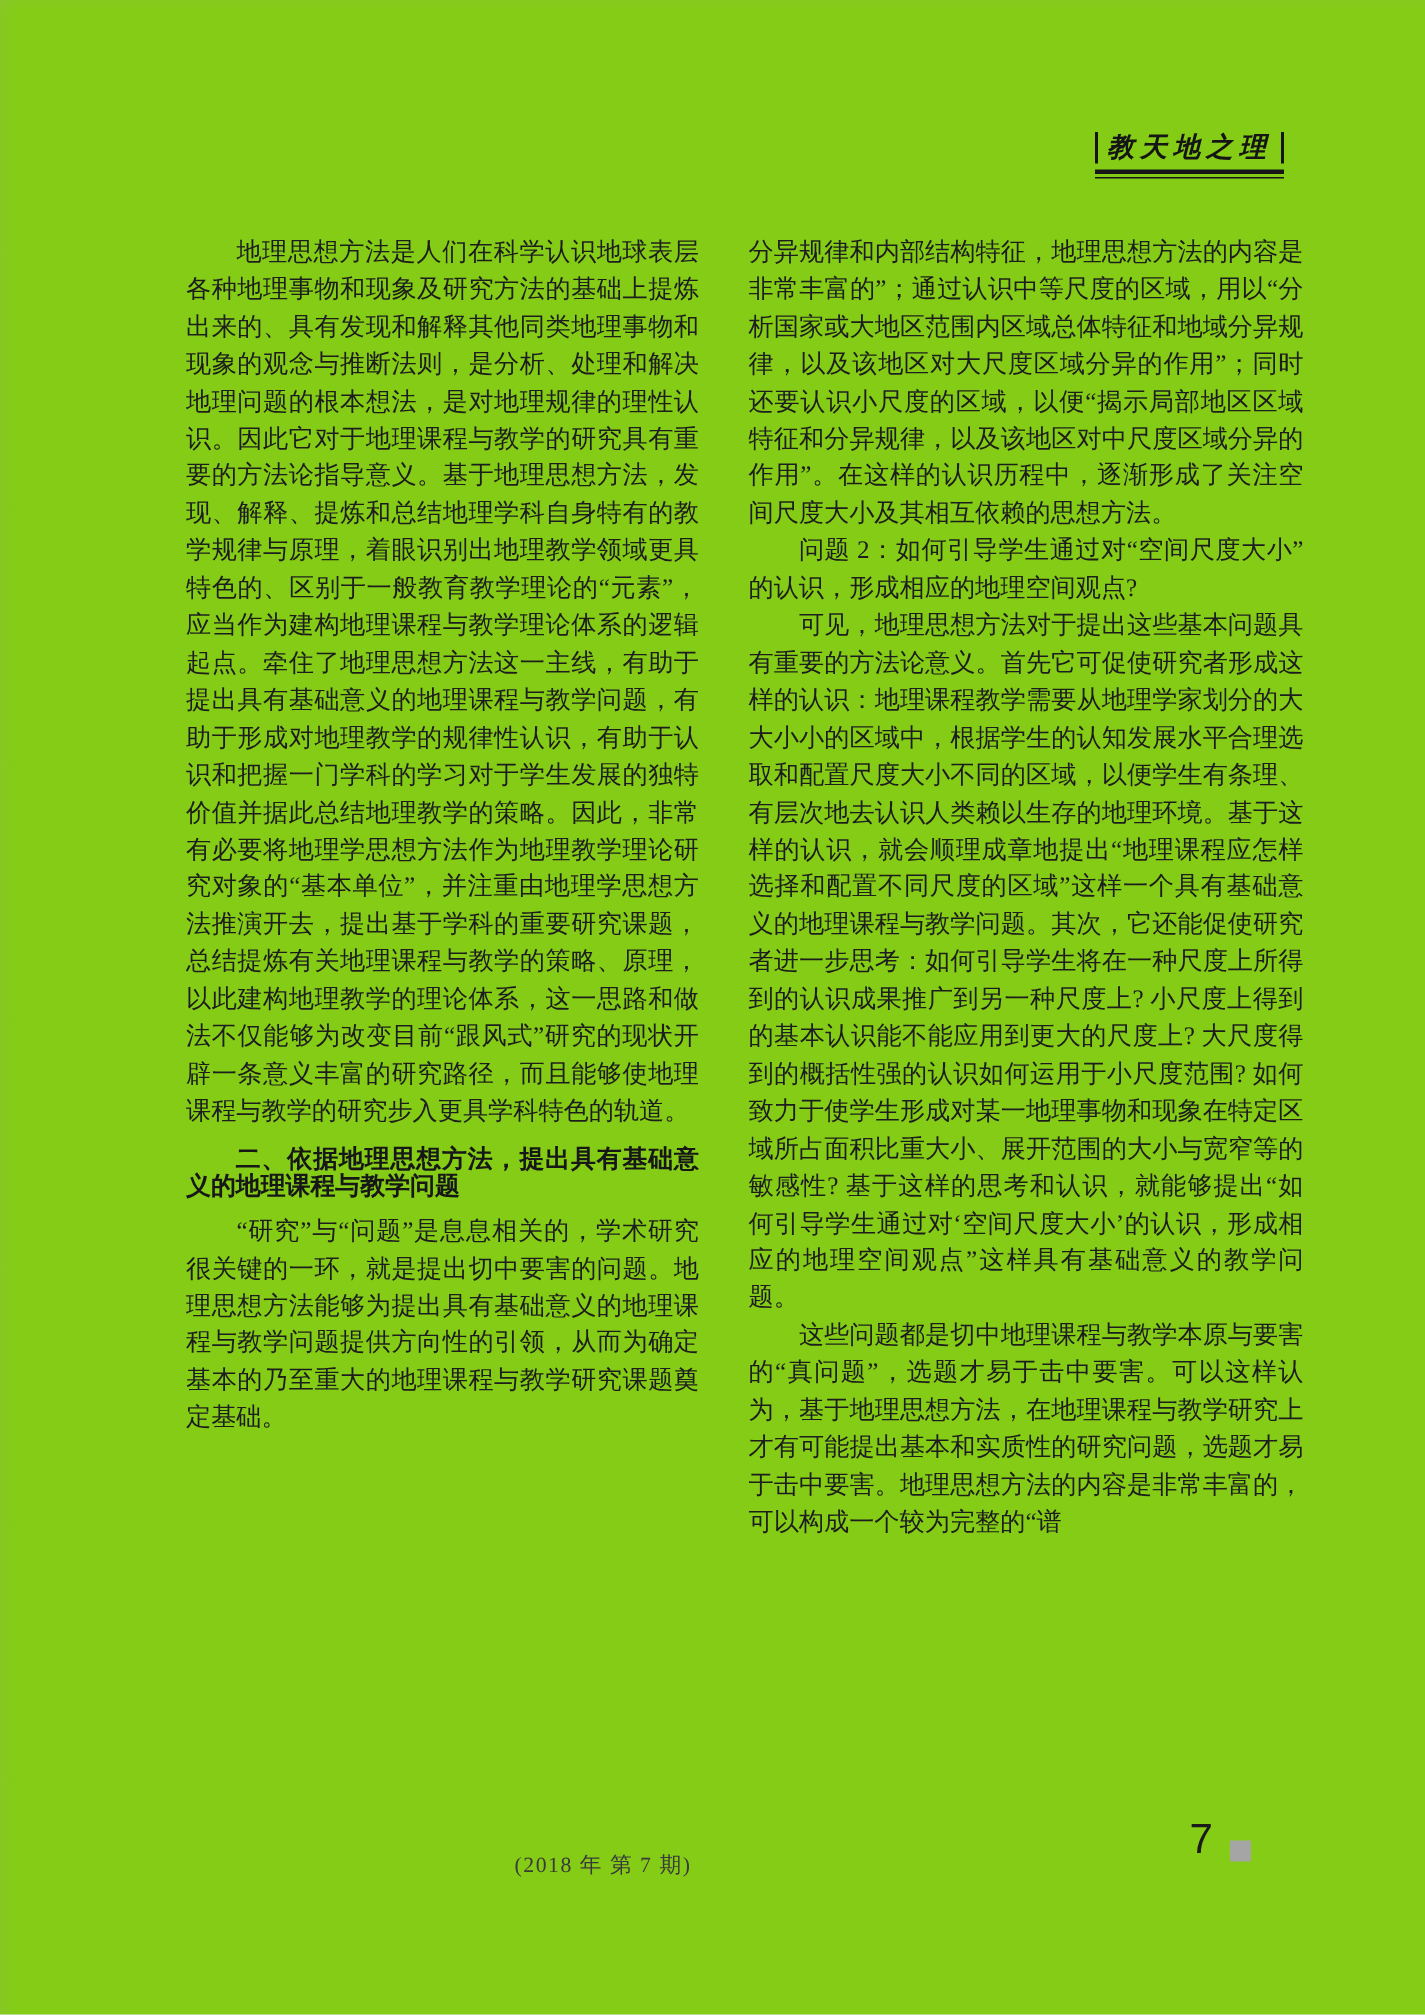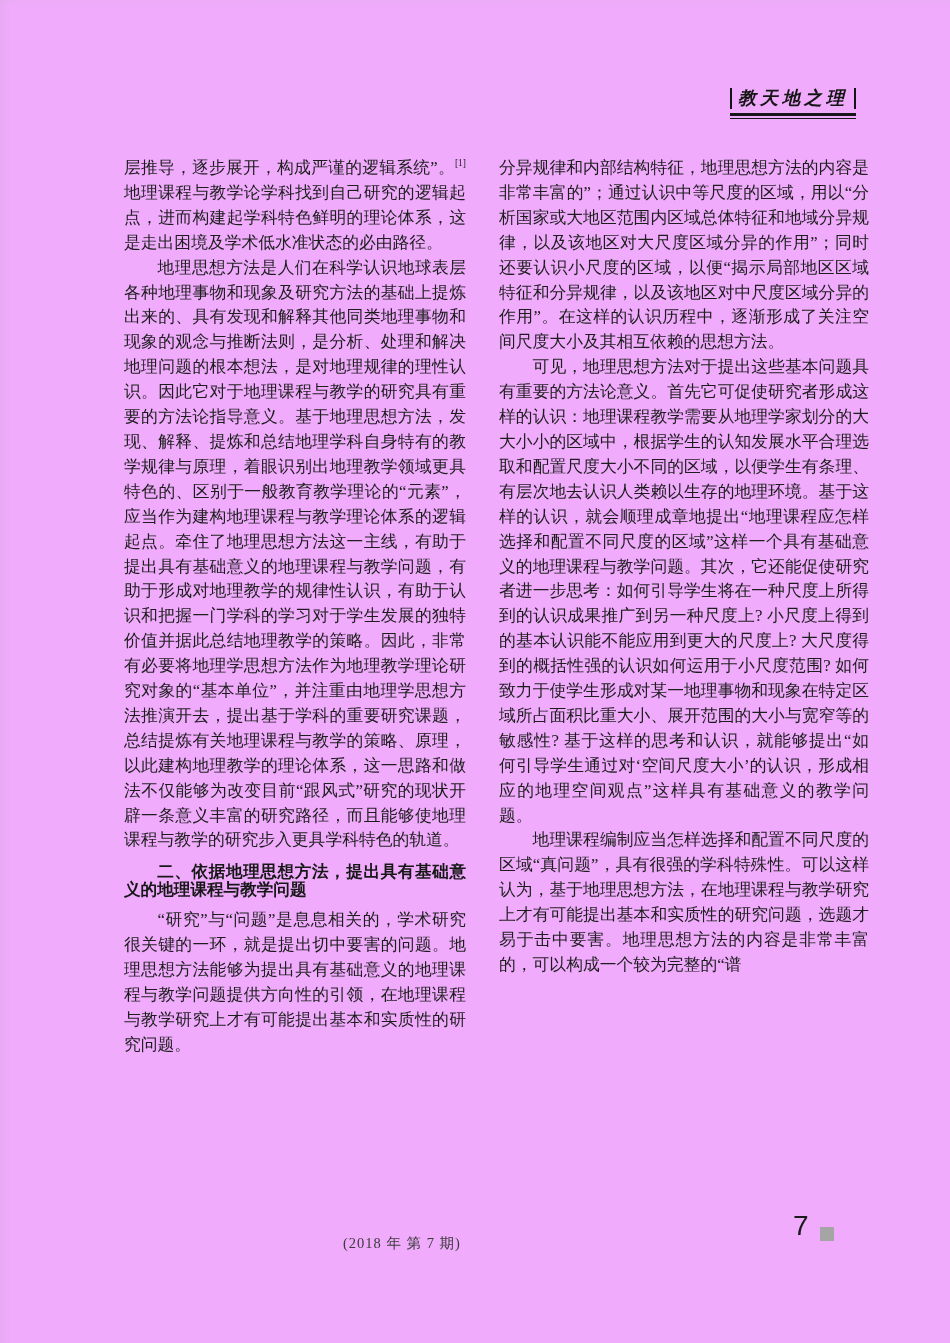--- a/index.html
+++ b/index.html
@@ -5,21 +5,21 @@
   html, body {
     margin: 0;
     padding: 0;
     background: #e9e9e7;
   }
   .page {
     position: relative;
     width: 950px;
     height: 1343px;
     margin: 0 auto;
-    background: #f0abfc;
+    background: #84cc16;
     overflow: hidden;
     font-family: "Liberation Serif", "DejaVu Serif", serif;
   }
   
   .page::before {
     content: "";
     position: absolute;
     inset: 0;
     pointer-events: none;
     background:
@@ -121,39 +121,39 @@
 <body>
 
 <div class="page">
 
   <div class="masthead">
     <span class="masthead-title">教天地之理</span>
     <div class="masthead-rule"></div>
   </div>
 
   <div class="col col-left">
-    <p class="cont"><span>层推导，逐步展开，构成严谨的逻辑系统”。</span><sup class="ref">[1]</sup><span>地理课程与教学论学科找到自己研究的逻辑起点，进而构建起学科特色鲜明的理论体系，这是走出困境及学术低水准状态的必由路径。</span></p>
 
     <p>地理思想方法是人们在科学认识地球表层各种地理事物和现象及研究方法的基础上提炼出来的、具有发现和解释其他同类地理事物和现象的观念与推断法则，是分析、处理和解决地理问题的根本想法，是对地理规律的理性认识。因此它对于地理课程与教学的研究具有重要的方法论指导意义。基于地理思想方法，发现、解释、提炼和总结地理学科自身特有的教学规律与原理，着眼识别出地理教学领域更具特色的、区别于一般教育教学理论的“元素”，应当作为建构地理课程与教学理论体系的逻辑起点。牵住了地理思想方法这一主线，有助于提出具有基础意义的地理课程与教学问题，有助于形成对地理教学的规律性认识，有助于认识和把握一门学科的学习对于学生发展的独特价值并据此总结地理教学的策略。因此，非常有必要将地理学思想方法作为地理教学理论研究对象的“基本单位”，并注重由地理学思想方法推演开去，提出基于学科的重要研究课题，总结提炼有关地理课程与教学的策略、原理，以此建构地理教学的理论体系，这一思路和做法不仅能够为改变目前“跟风式”研究的现状开辟一条意义丰富的研究路径，而且能够使地理课程与教学的研究步入更具学科特色的轨道。</p>
 
     <h3 class="h2">二、依据地理思想方法，提出具有基础意义的地理课程与教学问题</h3>
 
-    <p>“研究”与“问题”是息息相关的，学术研究很关键的一环，就是提出切中要害的问题。地理思想方法能够为提出具有基础意义的地理课程与教学问题提供方向性的引领，在地理课程与教学研究上才有可能提出基本和实质性的研究问题。</p>
+    <p>“研究”与“问题”是息息相关的，学术研究很关键的一环，就是提出切中要害的问题。地理思想方法能够为提出具有基础意义的地理课程与教学问题提供方向性的引领，从而为确定基本的乃至重大的地理课程与教学研究课题奠定基础。</p>
 
   </div>
 
   <div class="col col-right">
     <p class="cont">分异规律和内部结构特征，地理思想方法的内容是非常丰富的”；通过认识中等尺度的区域，用以“分析国家或大地区范围内区域总体特征和地域分异规律，以及该地区对大尺度区域分异的作用”；同时还要认识小尺度的区域，以便“揭示局部地区区域特征和分异规律，以及该地区对中尺度区域分异的作用”。在这样的认识历程中，逐渐形成了关注空间尺度大小及其相互依赖的思想方法。</p>
 
 
 
+    <p>问题 2：如何引导学生通过对“空间尺度大小”的认识，形成相应的地理空间观点?</p>
 
     <p>可见，地理思想方法对于提出这些基本问题具有重要的方法论意义。首先它可促使研究者形成这样的认识：地理课程教学需要从地理学家划分的大大小小的区域中，根据学生的认知发展水平合理选取和配置尺度大小不同的区域，以便学生有条理、有层次地去认识人类赖以生存的地理环境。基于这样的认识，就会顺理成章地提出“地理课程应怎样选择和配置不同尺度的区域”这样一个具有基础意义的地理课程与教学问题。其次，它还能促使研究者进一步思考：如何引导学生将在一种尺度上所得到的认识成果推广到另一种尺度上? 小尺度上得到的基本认识能不能应用到更大的尺度上? 大尺度得到的概括性强的认识如何运用于小尺度范围? 如何致力于使学生形成对某一地理事物和现象在特定区域所占面积比重大小、展开范围的大小与宽窄等的敏感性? 基于这样的思考和认识，就能够提出“如何引导学生通过对‘空间尺度大小’的认识，形成相应的地理空间观点”这样具有基础意义的教学问题。</p>
 
-    <p>地理课程编制应当怎样选择和配置不同尺度的区域“真问题”，具有很强的学科特殊性。可以这样认为，基于地理思想方法，在地理课程与教学研究上才有可能提出基本和实质性的研究问题，选题才易于击中要害。地理思想方法的内容是非常丰富的，可以构成一个较为完整的“谱</p>
+    <p>这些问题都是切中地理课程与教学本原与要害的“真问题”，选题才易于击中要害。可以这样认为，基于地理思想方法，在地理课程与教学研究上才有可能提出基本和实质性的研究问题，选题才易于击中要害。地理思想方法的内容是非常丰富的，可以构成一个较为完整的“谱</p>
   </div>
 
   <div class="issue-info">(2018 年 第 7 期)</div>
 
   <div class="page-number">7</div>
 
   <div class="page-number-marker"></div>
 
 </div>
 

